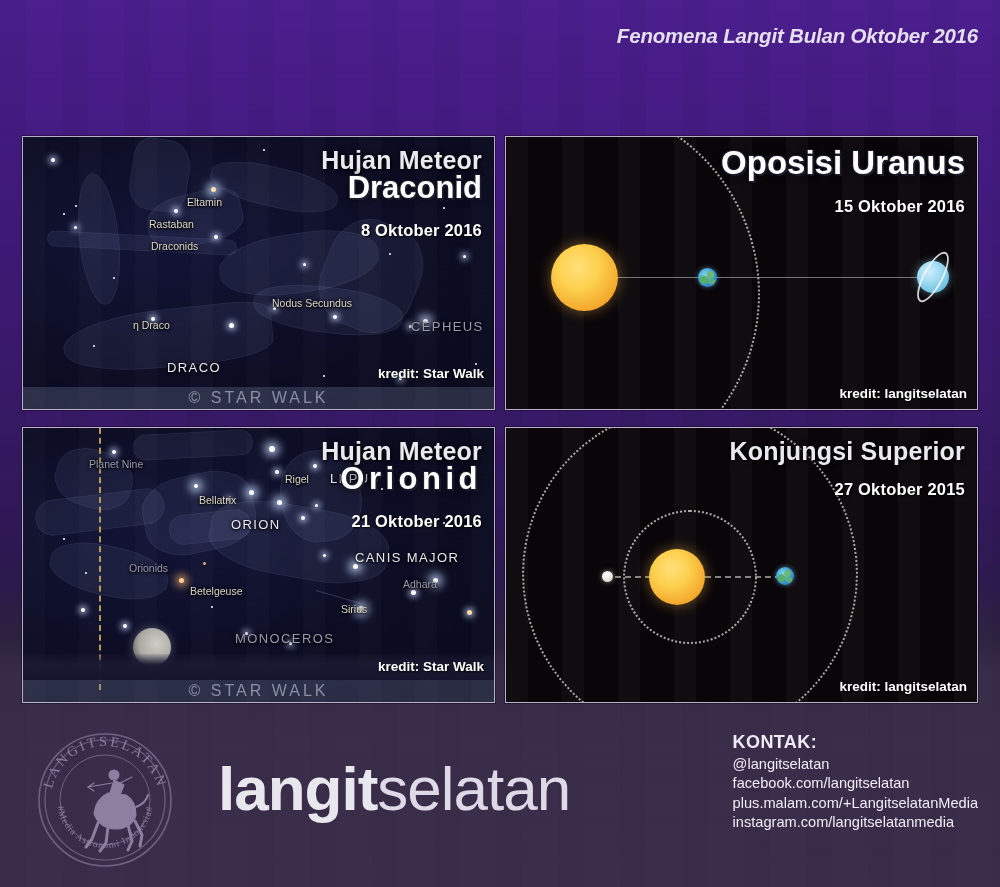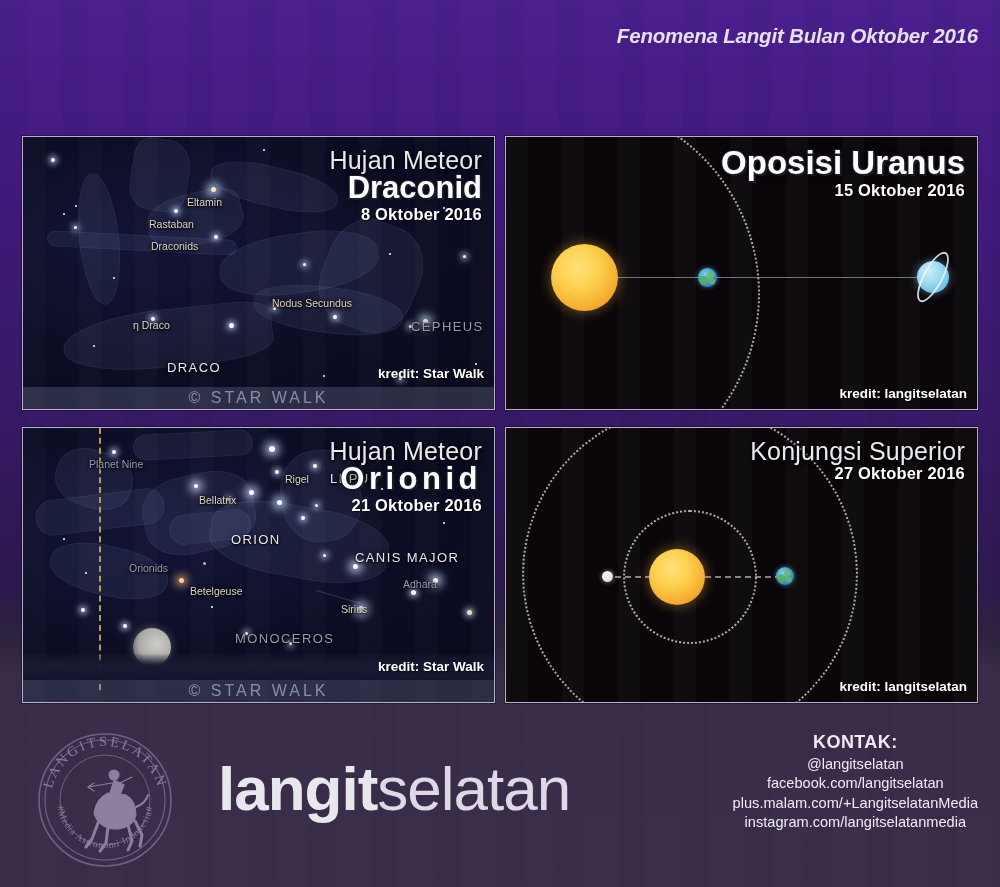--- a/index.html
+++ b/index.html
@@ -95,21 +95,21 @@
 
   
   .p-head {
     position: absolute;
     right: 12px; top: 10px;
     text-align: right;
     z-index: 30;
   }
   .p-kicker {
     font-size: 25px;
-    font-weight: 400;
+    font-weight: 700;
     color: #e9e9ef;
     letter-spacing: .2px;
     line-height: 1.05;
     text-shadow: 1px 1px 3px rgba(0,0,0,.95), 0 0 6px rgba(0,0,0,.8);
     margin-left: 27px;
   }
   .p-name {
     font-size: 31px;
     font-weight: bold;
     color: #ffffff;
@@ -117,21 +117,21 @@
     margin-top: -1px;
     text-shadow: 2px 2px 0 #1b1b2b, -1px -1px 0 #1b1b2b, 1px -1px 0 #1b1b2b,
                  -1px 1px 0 #1b1b2b, 0 0 9px rgba(0,0,0,.9);
   }
   .p-name.spaced { letter-spacing: 4.5px; text-align: right; }
   .p-date {
     font-size: 16.5px;
     font-weight: bold;
     color: #ffffff;
     letter-spacing: .2px;
-    margin-top: 0;
+    margin-top: 16px;
     text-shadow: 1px 1px 2px rgba(0,0,0,.95);
   }
   .p-head.big .p-name { font-size: 33px; }
 
   .credit {
     position: absolute;
     right: 10px; bottom: 28px;
     font-size: 13.5px;
     font-weight: bold;
     color: #ffffff;
@@ -293,21 +293,21 @@
     letter-spacing: -1px;
   }
   .wm-light {
     font-weight: 300;
     color: #ded9e6;
     letter-spacing: -1px;
   }
   .contact {
     position: absolute;
     right: 22px; top: 20px;
-    text-align: center;
+    text-align: left;
     color: #efeaf4;
   }
   .kontak-title {
     font-size: 18px;
     font-weight: bold;
     letter-spacing: .4px;
     margin-bottom: 2px;
   }
   .contact-line {
     font-size: 14.6px;
@@ -451,21 +451,21 @@
       <div class="star" style="left:180px;top:134px;width:3px;height:3px;background:#e8a18a;"></div>
       <div class="const-line" style="left:293px;top:162px;width:46px;transform:rotate(16deg);"></div>
 
       <div class="moon" style="left:110px;top:200px;width:38px;height:38px;"></div>
       <div class="horizon"></div>
 
       <div class="sky-label dim" style="left:66px;top:30px;">Planet Nine</div>
       <div class="sky-label" style="left:262px;top:45px;">Rigel</div>
       <div class="sky-label" style="left:176px;top:66px;">Bellatrix</div>
       <div class="sky-label const" style="left:307px;top:43px;">LEPUS</div>
-      <div class="sky-label const" style="left:208px;top:89px;margin-top:15px;">ORION</div>
+      <div class="sky-label const" style="left:208px;top:89px;">ORION</div>
       <div class="sky-label" style="left:167px;top:157px;">Betelgeuse</div>
       <div class="sky-label dim" style="left:106px;top:134px;">Orionids</div>
       <div class="sky-label const" style="left:332px;top:122px;">CANIS MAJOR</div>
       <div class="sky-label" style="left:318px;top:175px;">Sirius</div>
       <div class="sky-label dim" style="left:380px;top:150px;">Adhara</div>
       <div class="sky-label const dim" style="left:212px;top:203px;">MONOCEROS</div>
 
       <div class="p-head">
         <div class="p-kicker">Hujan Meteor</div>
         <div class="p-name spaced">Orionid</div>
@@ -485,21 +485,21 @@
       <div class="orbit" style="left:117px;top:82px;width:134px;height:134px;"></div>
 
       <div class="sightline dashed" style="left:99px;top:148px;width:186px;"></div>
 
       <div class="body sun" style="left:143px;top:121px;width:56px;height:56px;"></div>
       <div class="body mercury" style="left:96px;top:143px;width:11px;height:11px;"></div>
       <div class="body earth" style="left:270px;top:139px;width:18px;height:18px;"></div>
 
       <div class="p-head">
         <div class="p-kicker">Konjungsi Superior</div>
-        <div class="p-date">27 Oktober 2016</div>
+        <div class="p-date">27 Oktober 2015</div>
       </div>
 
       <div class="credit low">kredit: langitselatan</div>
     </div>
 
   </div>
 
   <div class="footer">
 
     <div class="logo-seal">

